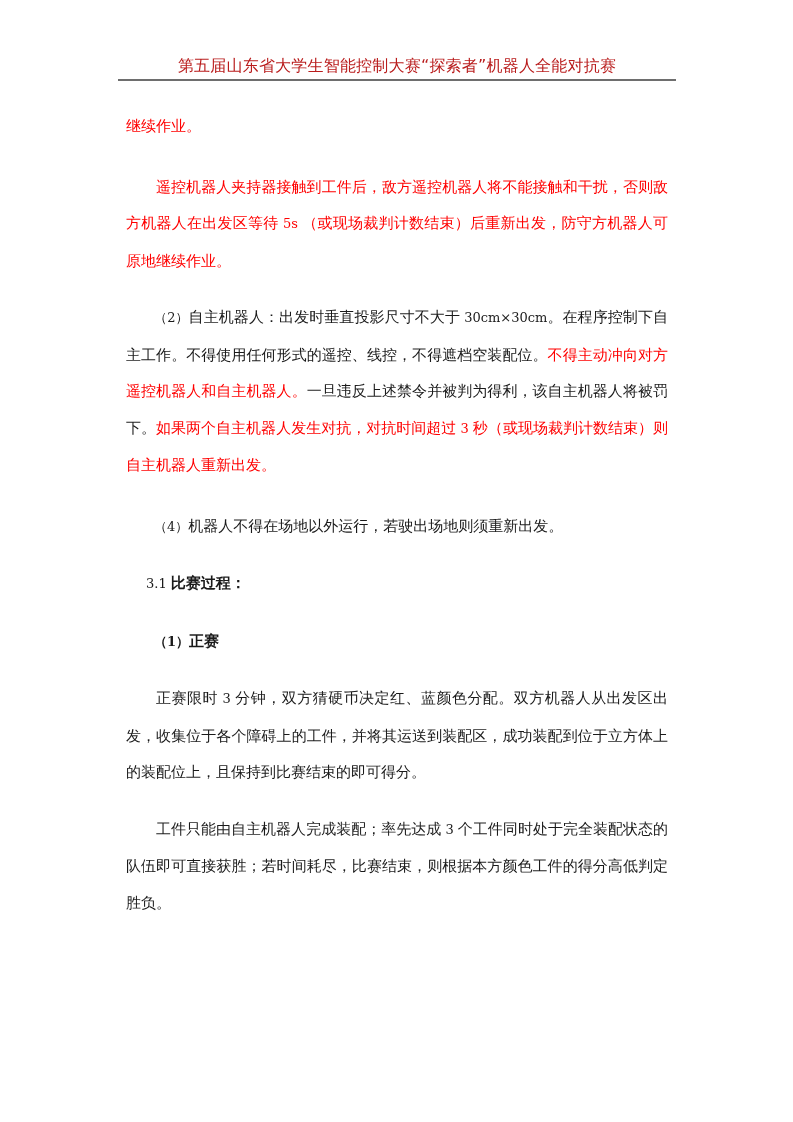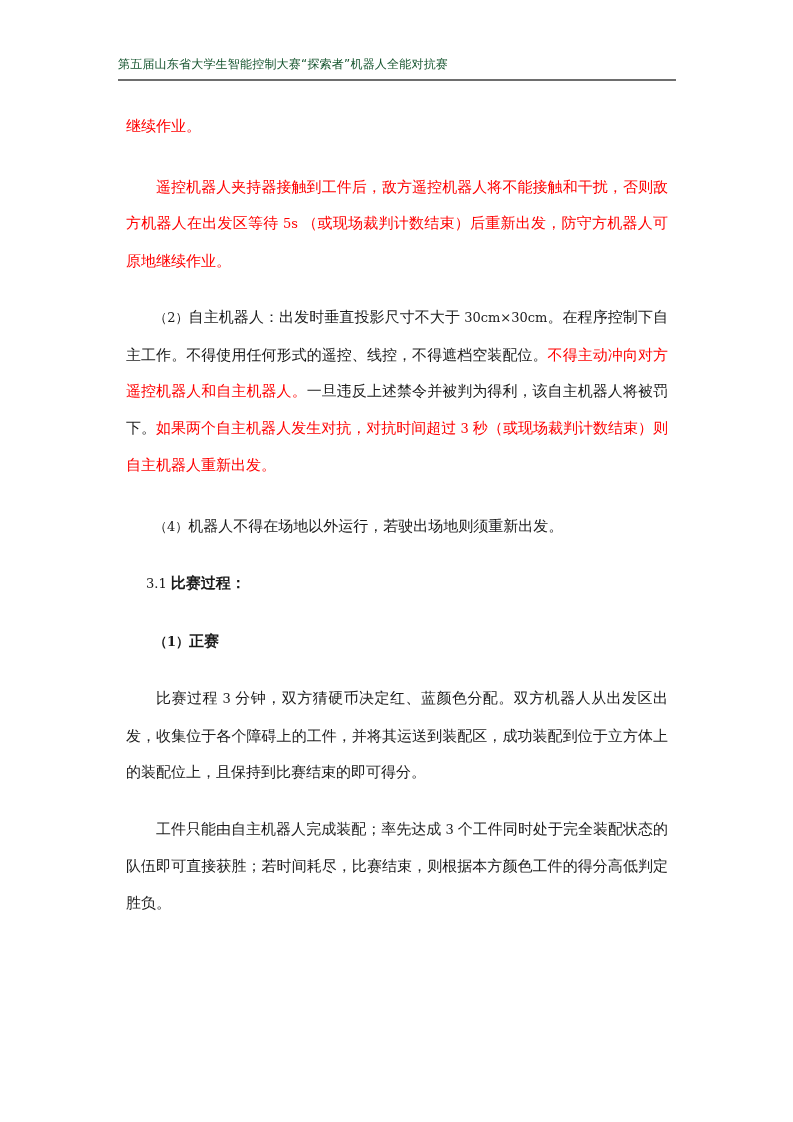--- a/index.html
+++ b/index.html
@@ -1,19 +1,19 @@
 <!DOCTYPE html>
 <html><head>
 <meta charset="utf-8">
 <style>
   html, body { margin: 0; padding: 0; background: #ffffff; }
   body { width: 793px; height: 1122px; position: relative; overflow: hidden;
          font-family: "DejaVu Sans", "Liberation Sans", sans-serif; color: #1a1a1a; }
-  .header { position: absolute; left: 118px; top: 56px; width: 558px; 
-            font-size: 12px; color: #14532d; letter-spacing: 0.2px; }
+  .header { position: absolute; left: 118px; top: 56px; width: 558px; text-align: center;
+            font-size: 16px; color: #b91c1c; letter-spacing: 0.2px; }
   .header-rule { position: absolute; left: 118px; top: 79px; width: 558px; height: 2px; background: #6e6e6e; }
   .content { position: absolute; left: 118px; top: 100px; width: 558px; }
   .p { font-size: 15px; line-height: 36.5px; margin: 8px; text-align: justify; text-justify: inter-ideograph; word-break: break-all; }
   .p.indent { text-indent: 30px; }
   .p.indent2 { padding-left: 40px; }
   .p.indent1 { padding-left: 28px; }
   .red { color: #ff0000; }
   .num { font-family: "DejaVu Serif", "Liberation Serif", serif; font-size: 13px; }
   .bold { font-weight: bold; }
   .gap { height: 4px; }
@@ -41,18 +41,18 @@
 
   <p class="p indent1"><span class="num">（4）</span><span>机器人不得在场地以外运行，若驶出场地则须重新出发。</span></p>
   <div class="gap"></div>
 
   <p class="p" style="padding-left:20px;"><span class="num">3.1 </span><span class="bold">比赛过程：</span></p>
   <div class="gap"></div>
 
   <p class="p indent1 bold"><span class="num">（1）</span><span>正赛</span></p>
   <div class="gap"></div>
 
-  <p class="p indent"><span>比赛过程</span><span class="num"> 3 </span><span>分钟，双方猜硬币决定红、蓝颜色分配。双方机器人从出发区出发，收集位于各个障碍上的工件，并将其运送到装配区，成功装配到位于立方体上的装配位上，且保持到比赛结束的即可得分。</span></p>
+  <p class="p indent"><span>正赛限时</span><span class="num"> 3 </span><span>分钟，双方猜硬币决定红、蓝颜色分配。双方机器人从出发区出发，收集位于各个障碍上的工件，并将其运送到装配区，成功装配到位于立方体上的装配位上，且保持到比赛结束的即可得分。</span></p>
   <div class="gap"></div>
 
   <p class="p indent"><span>工件只能由自主机器人完成装配；率先达成</span><span class="num"> 3 </span><span>个工件同时处于完全装配状态的队伍即可直接获胜；若时间耗尽，比赛结束，则根据本方颜色工件的得分高低判定胜负。</span></p>
 
 </div>
 
 </body></html>

